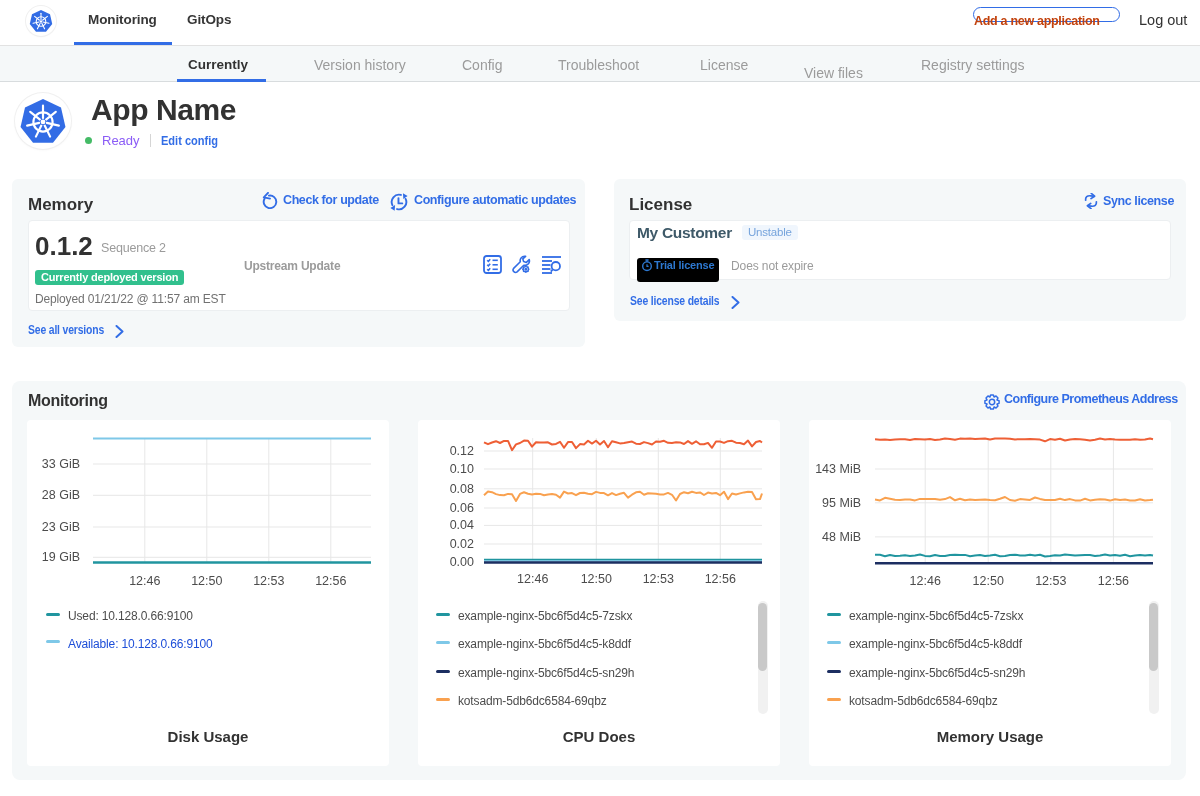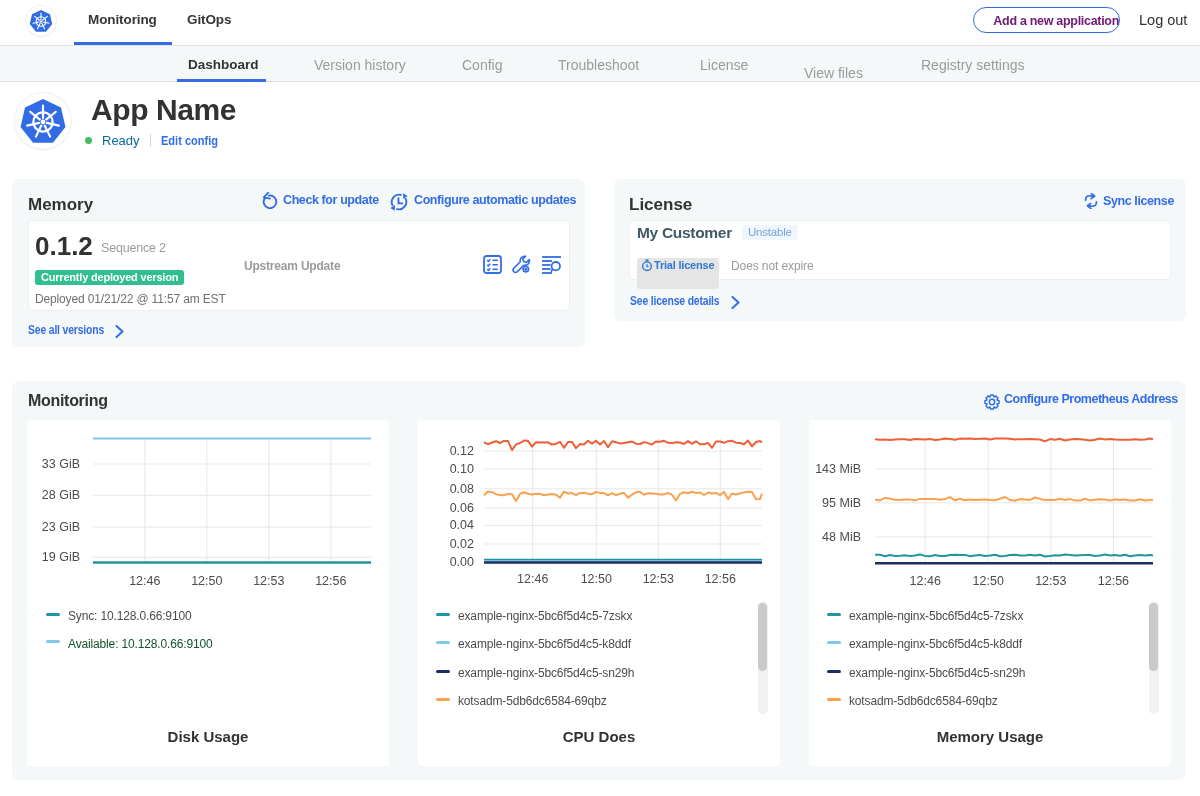--- a/index.html
+++ b/index.html
@@ -27,25 +27,25 @@
           <line x1="53.5" y1="59.2" x2="64.8" y2="82.6"></line>
           <line x1="57.8" y1="53.8" x2="83.1" y2="59.6"></line>
           <line x1="56.3" y1="47.0" x2="76.6" y2="30.8"></line>
         </g>
         <circle cx="50" cy="52" r="6" fill="#326ce5"></circle>
         <circle cx="50" cy="52" r="5" fill="#fff"></circle>
       </svg></div>
   <div class="abs" style="left:88px;top:12px;font-size:13.5px;color:#363636;font-weight:700;letter-spacing:-0.1px;">Monitoring</div>
   <div class="abs" style="left:187px;top:12px;font-size:13.5px;color:#363636;font-weight:700;letter-spacing:-0.1px;">GitOps</div>
   <div class="abs" style="left:74px;top:42px;width:98px;height:3px;background:#326de6;"></div>
-  <div class="abs" style="left:973px;top:7px;width:147px;height:26px;border:1px solid #326de6;border-radius:15px;text-align:right;line-height:27px;font-size:12.5px;letter-spacing:-0.3px;font-weight:700;color:#701a75;">Add a new application</div>
+  <div class="abs" style="left:973px;top:7px;width:147px;height:15px;border:1px solid #326de6;border-radius:15px;text-align:left;line-height:27px;font-size:12.5px;letter-spacing:-0.3px;font-weight:700;color:#c2410c;">Add a new application</div>
   <div class="abs" style="left:1139px;top:12px;font-size:14.5px;color:#323232;">Log out</div>
 
   <div class="abs" style="left:0;top:46px;width:1200px;height:36px;background:#f5f8f9;border-bottom:1px solid #d8dcde;"></div>
-  <div class="abs" style="left:188px;top:57px;font-size:13.5px;color:#323232;font-weight:700;">Dashboard</div>
+  <div class="abs" style="left:188px;top:57px;font-size:13.5px;color:#323232;font-weight:700;">Currently</div>
   <div class="abs" style="left:314px;top:57px;font-size:14px;color:#9b9b9b;">Version history</div>
   <div class="abs" style="left:462px;top:57px;font-size:14px;color:#9b9b9b;">Config</div>
   <div class="abs" style="left:558px;top:57px;font-size:14px;color:#9b9b9b;">Troubleshoot</div>
   <div class="abs" style="left:700px;top:57px;font-size:14px;color:#9b9b9b;">License</div>
   <div class="abs" style="left:804px;top:57px;font-size:14px;color:#9b9b9b;margin-top:8px;">View files</div>
   <div class="abs" style="left:921px;top:57px;font-size:14px;color:#9b9b9b;">Registry settings</div>
   <div class="abs" style="left:177px;top:79px;width:89px;height:3px;background:#326de6;"></div>
 
   <div class="abs" style="left:15px;top:93px;width:56px;height:56px;border-radius:50%;background:#fff;box-shadow:0 0 0 1px #f0f0f0, 0 1px 3px rgba(0,0,0,.05);"></div>
   <div class="abs" style="left:19px;top:97px;width:48px;height:48px;"><svg width="48" height="48" viewBox="0 0 100 100" xmlns="http://www.w3.org/2000/svg">
@@ -58,21 +58,21 @@
           <line x1="46.5" y1="59.2" x2="35.2" y2="82.6"></line>
           <line x1="53.5" y1="59.2" x2="64.8" y2="82.6"></line>
           <line x1="57.8" y1="53.8" x2="83.1" y2="59.6"></line>
           <line x1="56.3" y1="47.0" x2="76.6" y2="30.8"></line>
         </g>
         <circle cx="50" cy="52" r="6" fill="#326ce5"></circle>
         <circle cx="50" cy="52" r="5" fill="#fff"></circle>
       </svg></div>
   <div class="abs" style="left:91px;top:93px;font-size:30px;font-weight:700;color:#323232;letter-spacing:-0.4px;">App Name</div>
   <div class="abs" style="left:85px;top:137px;width:7px;height:7px;border-radius:50%;background:#44bb66;"></div>
-  <div class="abs" style="left:102px;top:133px;font-size:13px;color:#0369a1;">Ready</div>
+  <div class="abs" style="left:102px;top:133px;font-size:13px;color:#8b5cf6;">Ready</div>
   <div class="abs" style="left:150px;top:134px;width:1px;height:13px;background:#d5d5d5;"></div>
   <div class="abs" style="left:161px;top:133px;font-size:13px;font-weight:700;color:#326de6;transform:scaleX(0.85);transform-origin:0 50%;">Edit config</div>
 
   <div class="card" style="left:12px;top:179px;width:573px;height:168px;"></div>
   <div class="abs" style="left:28px;top:195px;font-size:17px;font-weight:700;color:#323232;">Memory</div>
   <div class="abs" style="left:261px;top:192px;width:17px;height:17px;"><svg width="17" height="17" viewBox="0 0 17 17" xmlns="http://www.w3.org/2000/svg">
         <path d="M 7.91 3.60 A 6.3 6.3 0 1 1 3.54 6.65" fill="none" stroke="#326de6" stroke-width="1.9" stroke-linecap="round"></path>
         <polyline points="7.0,0.9 2.8,5.4 9.0,6.6" fill="none" stroke="#326de6" stroke-width="1.9" stroke-linejoin="round" stroke-linecap="round"></polyline>
       </svg></div>
   <div class="abs link13" style="left:283px;top:193px;">Check for update</div>
@@ -137,21 +137,21 @@
   <div class="abs" style="left:1084px;top:193px;width:14px;height:16px;"><svg width="14" height="16" viewBox="0 0 14 16" xmlns="http://www.w3.org/2000/svg">
         <path d="M 1.6 7.2 Q 1.2 2.2 6.8 2.8 L 9.2 3.1" fill="none" stroke="#326de6" stroke-width="1.7" stroke-linecap="round"></path>
         <polyline points="7.3,0.4 10.6,3.2 7.0,5.6" fill="none" stroke="#326de6" stroke-width="1.7" stroke-linejoin="round" stroke-linecap="round"></polyline>
         <path d="M 12.4 8.8 Q 12.8 13.8 7.2 13.2 L 4.8 12.9" fill="none" stroke="#326de6" stroke-width="1.7" stroke-linecap="round"></path>
         <polyline points="6.7,10.4 3.4,12.8 7.0,15.6" fill="none" stroke="#326de6" stroke-width="1.7" stroke-linejoin="round" stroke-linecap="round"></polyline>
       </svg></div>
   <div class="abs link13" style="left:1103px;top:194px;">Sync license</div>
   <div class="whitebox" style="left:629px;top:220px;width:542px;height:60px;"></div>
   <div class="abs" style="left:637px;top:224px;font-size:15.5px;letter-spacing:-0.3px;font-weight:700;color:#3e5968;">My Customer</div>
   <div class="abs" style="left:742px;top:225px;height:15px;background:#f0f6fd;border-radius:3px;color:#76a4dc;font-size:11.5px;letter-spacing:-0.2px;line-height:15px;padding:0 6px;">Unstable</div>
-  <div class="abs" style="left:637px;top:258px;height:31px;background:#e5e5e5;border-radius:3px;color:#2d78d0;font-size:11px;letter-spacing:-0.2px;font-weight:700;line-height:15px;padding:0 5px 0 17px;"><svg width="12" height="13" viewBox="0 0 12 13" xmlns="http://www.w3.org/2000/svg" style="position:absolute;left:4px;top:1px;">
+  <div class="abs" style="left:637px;top:258px;height:24px;background:#000000;border-radius:3px;color:#2d78d0;font-size:11px;letter-spacing:-0.2px;font-weight:700;line-height:15px;padding:0 5px 0 17px;"><svg width="12" height="13" viewBox="0 0 12 13" xmlns="http://www.w3.org/2000/svg" style="position:absolute;left:4px;top:1px;">
 <circle cx="6" cy="7.2" r="4.3" fill="none" stroke="#2d78d0" stroke-width="1.4"></circle>
 <line x1="4.4" y1="1" x2="7.6" y2="1" stroke="#2d78d0" stroke-width="1.4"></line>
 <line x1="6" y1="1.2" x2="6" y2="2.9" stroke="#2d78d0" stroke-width="1.4"></line>
 <path d="M 6 5.2 L 6 7.4 L 7.6 7.4" fill="none" stroke="#2d78d0" stroke-width="1.2"></path>
 </svg> Trial license</div>
   <div class="abs" style="left:731px;top:259px;font-size:12px;letter-spacing:-0.1px;color:#9b9b9b;">Does not expire</div>
   <div class="abs link13" style="left:630px;top:293px;transform:scaleX(0.8);transform-origin:0 50%;letter-spacing:-0.2px;font-size:13px;">See license details</div>
     <div class="abs" style="left:731px;top:293px;"><svg width="9" height="13" viewBox="0 0 9 13" xmlns="http://www.w3.org/2000/svg" style="vertical-align:-2px;">
 <path d="M 1.5 1 L 7.5 6.5 L 1.5 12" fill="none" stroke="#326de6" stroke-width="2" stroke-linecap="round" stroke-linejoin="round"></path>
 </svg></div>
@@ -179,23 +179,23 @@
         <text x="53" y="101" text-anchor="end" font-size="12.5" fill="#4c4c4c">23 GiB</text>
         <text x="53" y="131.3" text-anchor="end" font-size="12.5" fill="#4c4c4c">19 GiB</text>
 <text x="117.8" y="155" text-anchor="middle" font-size="12.5" fill="#4c4c4c">12:46</text>
         <text x="179.8" y="155" text-anchor="middle" font-size="12.5" fill="#4c4c4c">12:50</text>
         <text x="241.8" y="155" text-anchor="middle" font-size="12.5" fill="#4c4c4c">12:53</text>
         <text x="303.8" y="155" text-anchor="middle" font-size="12.5" fill="#4c4c4c">12:56</text>
 <line x1="66" y1="8.6" x2="344" y2="8.6" stroke="#7ec8e8" stroke-width="2"></line>
 <line x1="66" y1="132.6" x2="344" y2="132.6" stroke="#20959f" stroke-width="2.5"></line>
 </svg></div>
   <div class="abs" style="left:46px;top:613px;width:14px;height:3px;border-radius:2px;background:#20959f;"></div>
-  <div class="abs" style="left:68px;top:609px;font-size:12px;letter-spacing:-0.15px;color:#4c4c4c;">Sync: 10.128.0.66:9100</div>
+  <div class="abs" style="left:68px;top:609px;font-size:12px;letter-spacing:-0.15px;color:#4c4c4c;">Used: 10.128.0.66:9100</div>
   <div class="abs" style="left:46px;top:640px;width:14px;height:3px;border-radius:2px;background:#7ec8e8;"></div>
-  <div class="abs" style="left:68px;top:637px;font-size:12px;letter-spacing:-0.15px;color:#14532d;">Available: 10.128.0.66:9100</div>
+  <div class="abs" style="left:68px;top:637px;font-size:12px;letter-spacing:-0.15px;color:#1d4ed8;">Available: 10.128.0.66:9100</div>
   <div class="abs" style="left:27px;top:728px;width:362px;text-align:center;font-size:15px;font-weight:700;color:#323232;">Disk Usage</div>
 
   <div class="abs" style="left:418px;top:420px;width:362px;height:346px;background:#fff;border-radius:4px;"></div>
   <div class="abs" style="left:418px;top:430px;"><svg width="362" height="162" xmlns="http://www.w3.org/2000/svg" font-family="Liberation Sans, sans-serif">
 <line x1="114.7" y1="8" x2="114.7" y2="132" stroke="#e7e7e7" stroke-width="1"></line>
         <line x1="178.3" y1="8" x2="178.3" y2="132" stroke="#e7e7e7" stroke-width="1"></line>
         <line x1="240.3" y1="8" x2="240.3" y2="132" stroke="#e7e7e7" stroke-width="1"></line>
         <line x1="302.3" y1="8" x2="302.3" y2="132" stroke="#e7e7e7" stroke-width="1"></line>
 <line x1="66" y1="21" x2="344" y2="21" stroke="#e7e7e7" stroke-width="1"></line>
         <line x1="66" y1="39" x2="344" y2="39" stroke="#e7e7e7" stroke-width="1"></line>

